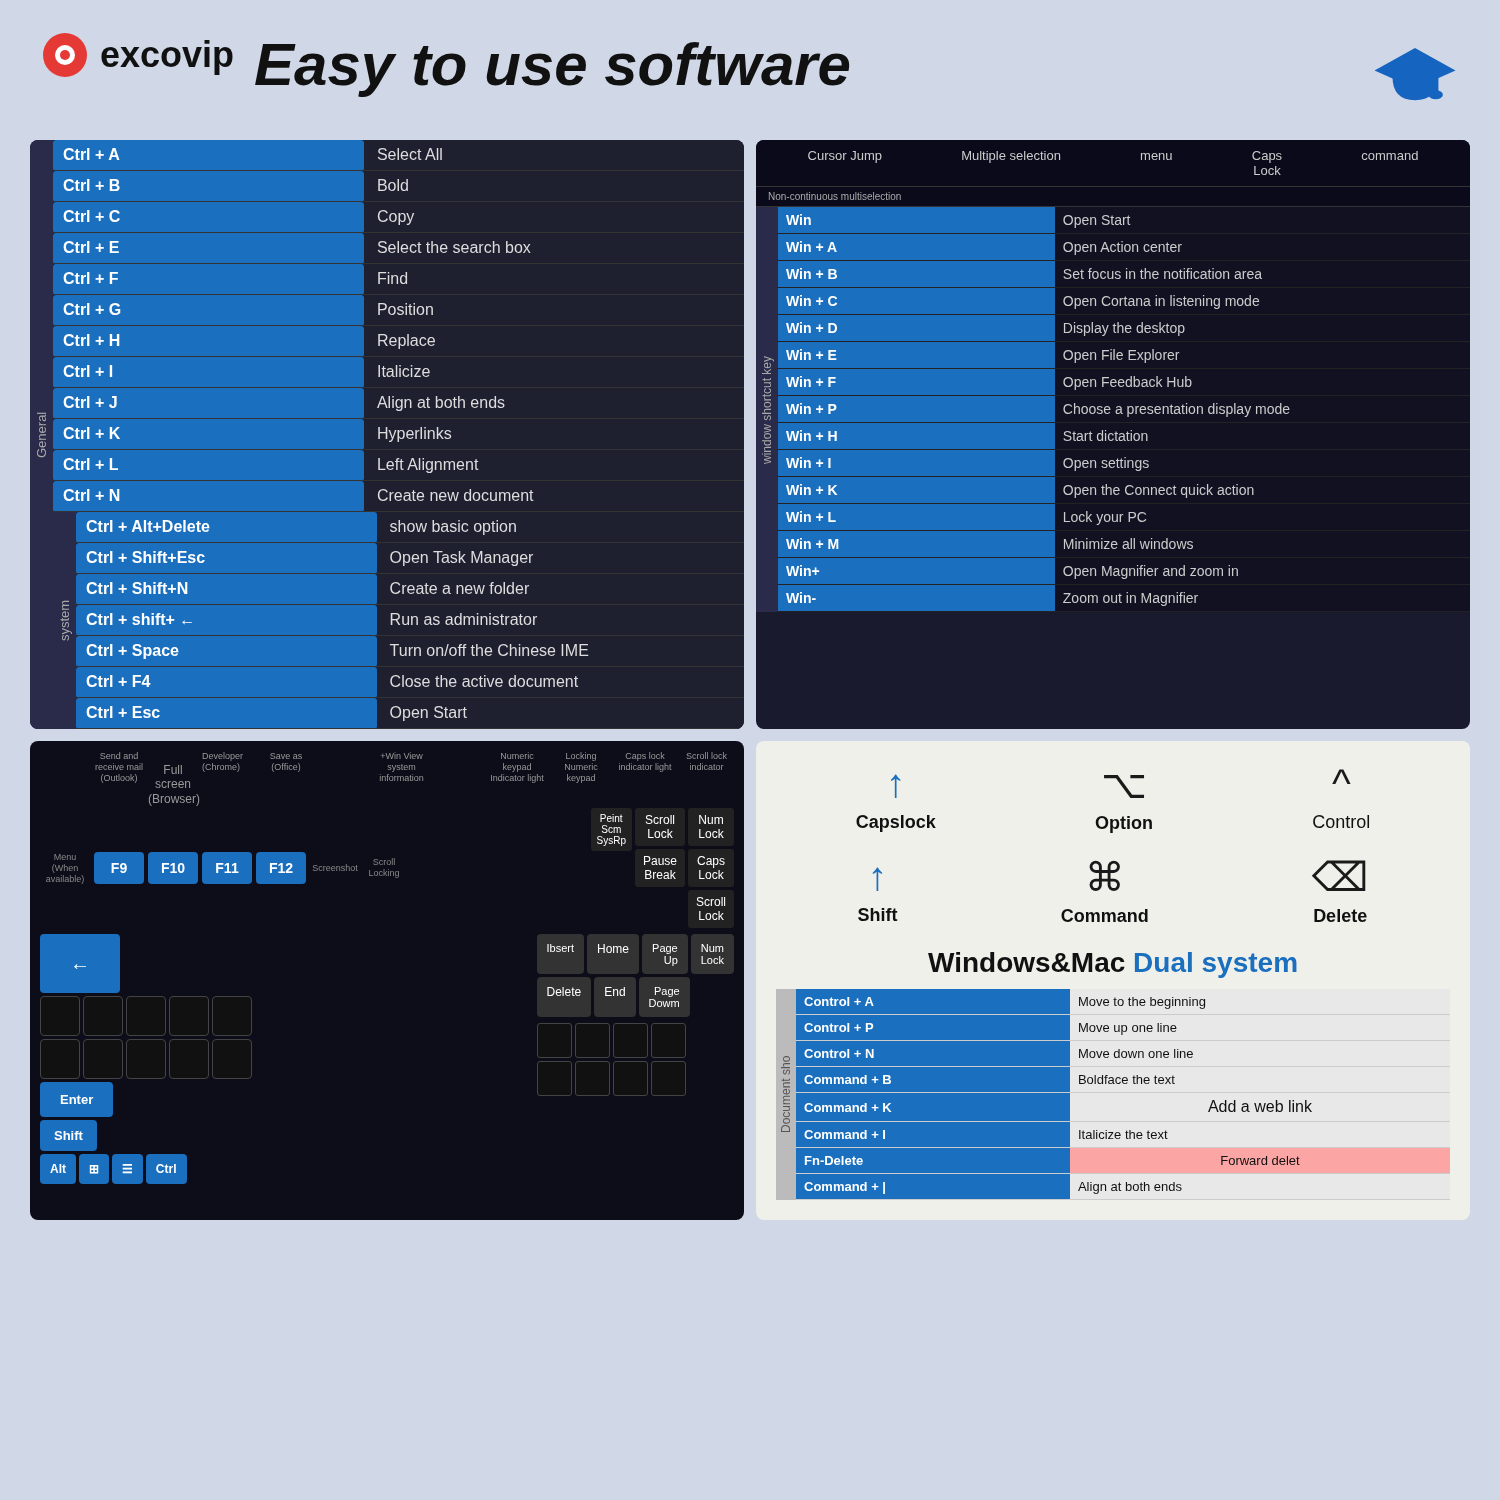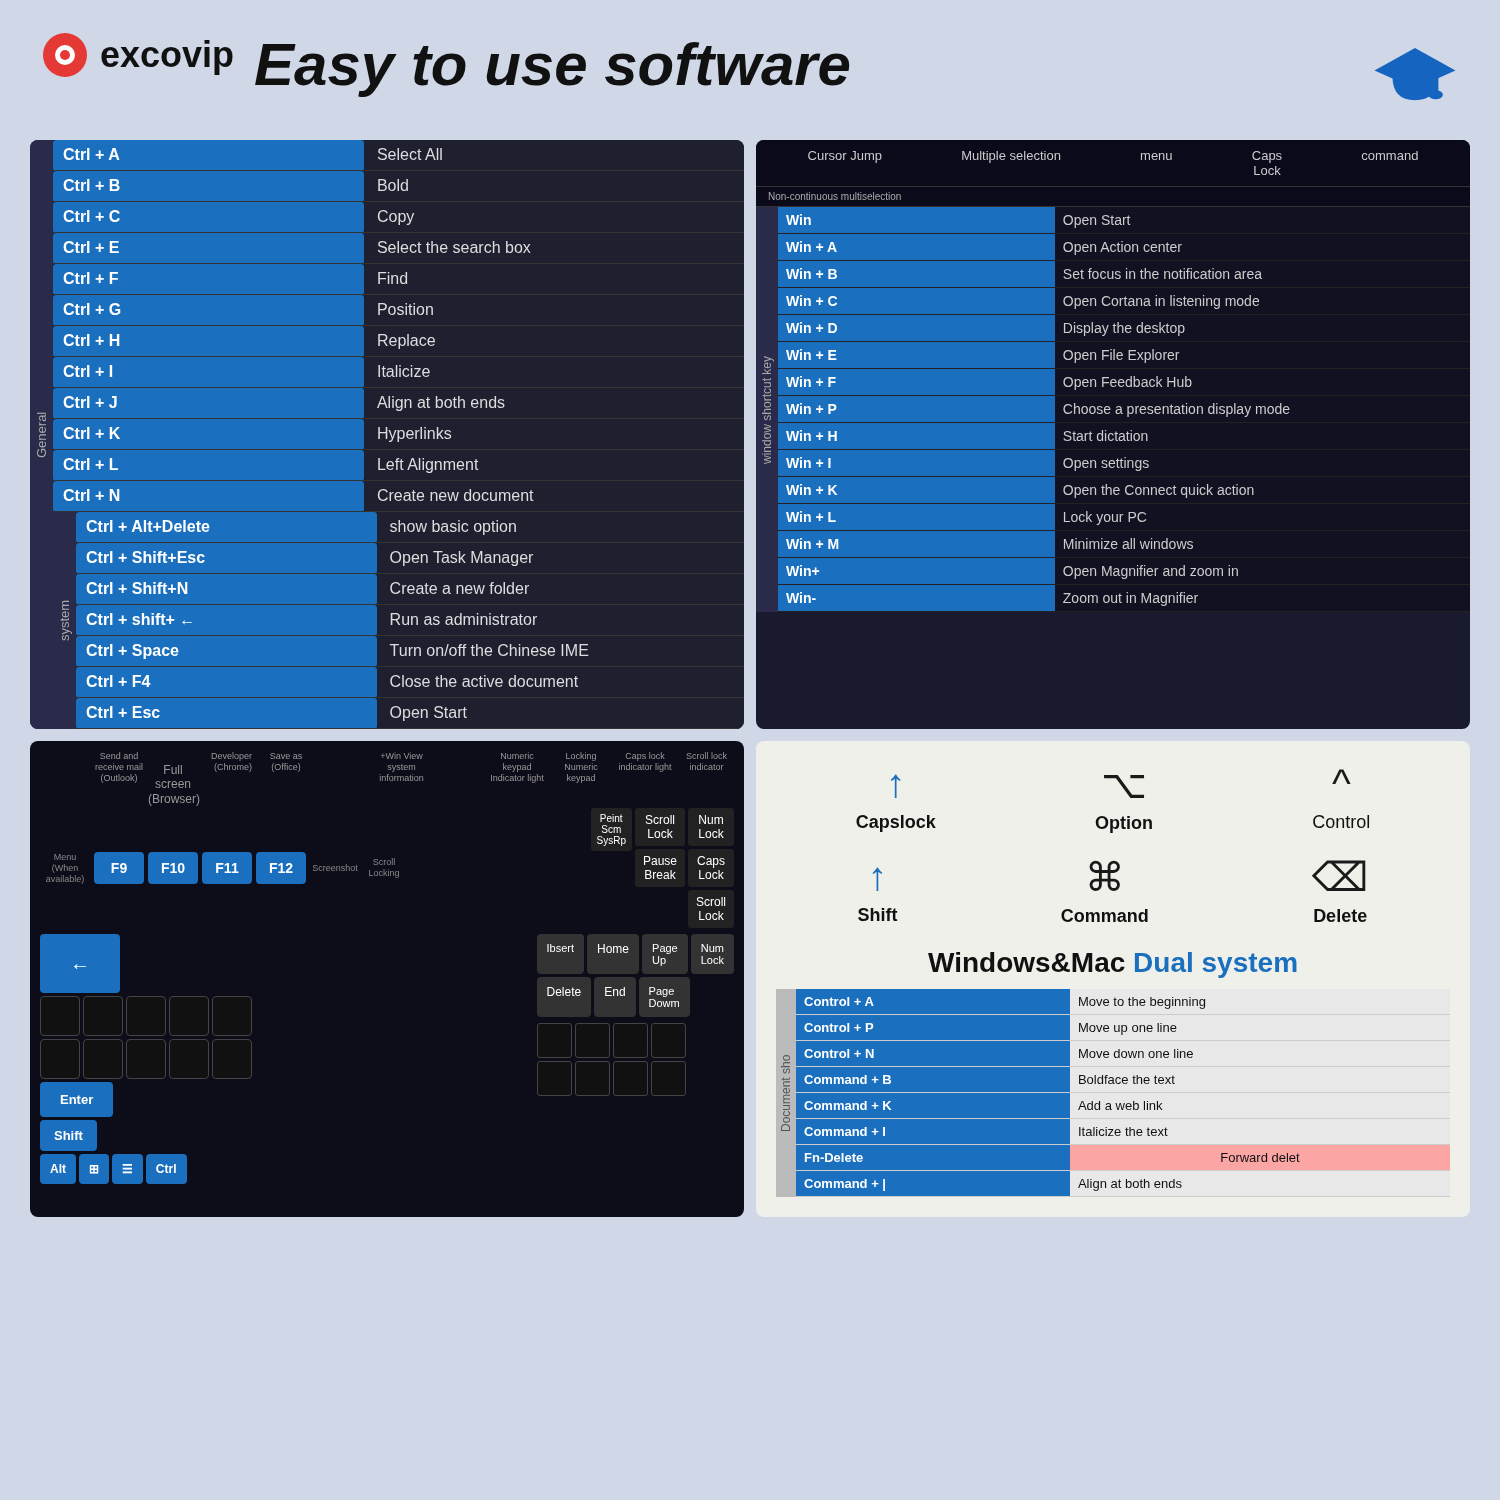--- a/index.html
+++ b/index.html
@@ -133,21 +133,21 @@
       padding: 5px 8px;
       font-size: 12px;
       text-align: center;
     }
     .gray-key {
       background-color: #333;
       color: white;
       border-radius: 4px;
       padding: 8px 10px;
       font-size: 12px;
-      text-align: left;
+      text-align: right;
     }
   </style>
 </head>
 <body>
 
 <div class="header">
   <div class="logo-area">
 
     <svg class="logo-icon" viewBox="0 0 50 50">
       <circle cx="25" cy="25" r="22" fill="#e53935"></circle>
@@ -343,21 +343,21 @@
       </table>
     </div>
   </div>
 
   <div class="panel keyboard-panel">
 
     <div style="display:flex;gap:4px;margin-bottom:2px;padding-left:0px;">
       <div style="width:50px;"></div>
       <div style="font-size:9px;color:#999;line-height:1.2;text-align:center;width:50px;">Send and receive mail (Outlook)</div>
       <div style="font-size:12px;color:#999;line-height:1.2;text-align:center;width:50px;margin-top:12px;">Full screen (Browser)</div>
-      <div style="font-size:9px;color:#999;line-height:1.2;text-align:right;width:50px;">Developer (Chrome)</div>
+      <div style="font-size:9px;color:#999;line-height:1.2;text-align:left;width:50px;">Developer (Chrome)</div>
       <div style="font-size:9px;color:#999;line-height:1.2;text-align:center;width:60px;">Save as (Office)</div>
       <div style="flex:1;"></div>
       <div style="font-size:9px;color:#999;line-height:1.2;text-align:center;width:70px;">+Win View system information</div>
       <div style="flex:1;"></div>
       <div style="font-size:9px;color:#999;line-height:1.2;text-align:center;width:60px;">Numeric keypad Indicator light</div>
       <div style="font-size:9px;color:#999;line-height:1.2;text-align:center;width:60px;">Locking Numeric keypad</div>
       <div style="font-size:9px;color:#999;line-height:1.2;text-align:center;width:60px;">Caps lock indicator light</div>
       <div style="font-size:9px;color:#999;line-height:1.2;text-align:center;width:55px;">Scroll lock indicator</div>
     </div>
 
@@ -501,21 +501,21 @@
             <tr style="border-bottom: 1px solid rgb(204, 204, 204);">
               <td style="background:#1a6fbe;color:white;font-weight:bold;padding:5px 8px;font-size:13px;">Control + N</td>
               <td style="background:#e8e8e8;color:#111;padding:5px 8px;font-size:13px;">Move down one line</td>
             </tr>
             <tr style="border-bottom: 1px solid rgb(204, 204, 204);">
               <td style="background:#1a6fbe;color:white;font-weight:bold;padding:5px 8px;font-size:13px;">Command + B</td>
               <td style="background:#e8e8e8;color:#111;padding:5px 8px;font-size:13px;">Boldface the text</td>
             </tr>
             <tr style="border-bottom: 1px solid rgb(204, 204, 204);">
               <td style="background:#1a6fbe;color:white;font-weight:bold;padding:5px 8px;font-size:13px;">Command + K</td>
-              <td style="background:#e8e8e8;color:#111;padding:5px 8px;font-size:13px;">Add a web link</td>
+              <td style="background:#e8e8e8;color:#111;padding:5px 8px;font-size:16px;text-align:center;">Add a web link</td>
             </tr>
             <tr style="border-bottom: 1px solid rgb(204, 204, 204);">
               <td style="background:#1a6fbe;color:white;font-weight:bold;padding:5px 8px;font-size:13px;">Command + I</td>
               <td style="background:#e8e8e8;color:#111;padding:5px 8px;font-size:13px;">Italicize the text</td>
             </tr>
             <tr style="border-bottom: 1px solid rgb(204, 204, 204);">
               <td style="background:#1a6fbe;color:white;font-weight:bold;padding:5px 8px;font-size:13px;">Fn-Delete</td>
               <td style="background:#fca5a5;color:#111;padding:5px 8px;font-size:13px;text-align:center;">Forward delet</td>
             </tr>
             <tr style="border-bottom: 1px solid rgb(204, 204, 204);">

